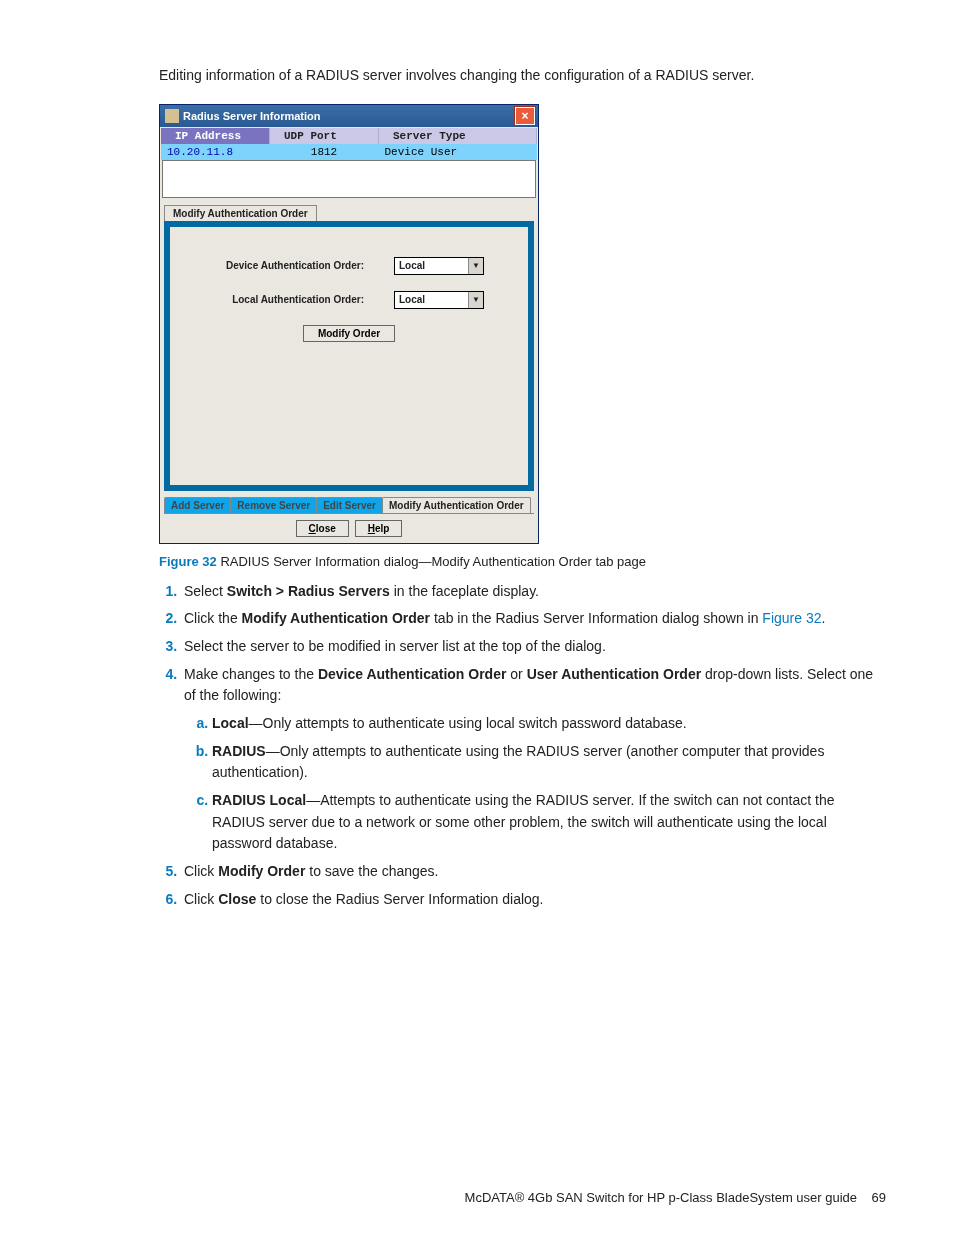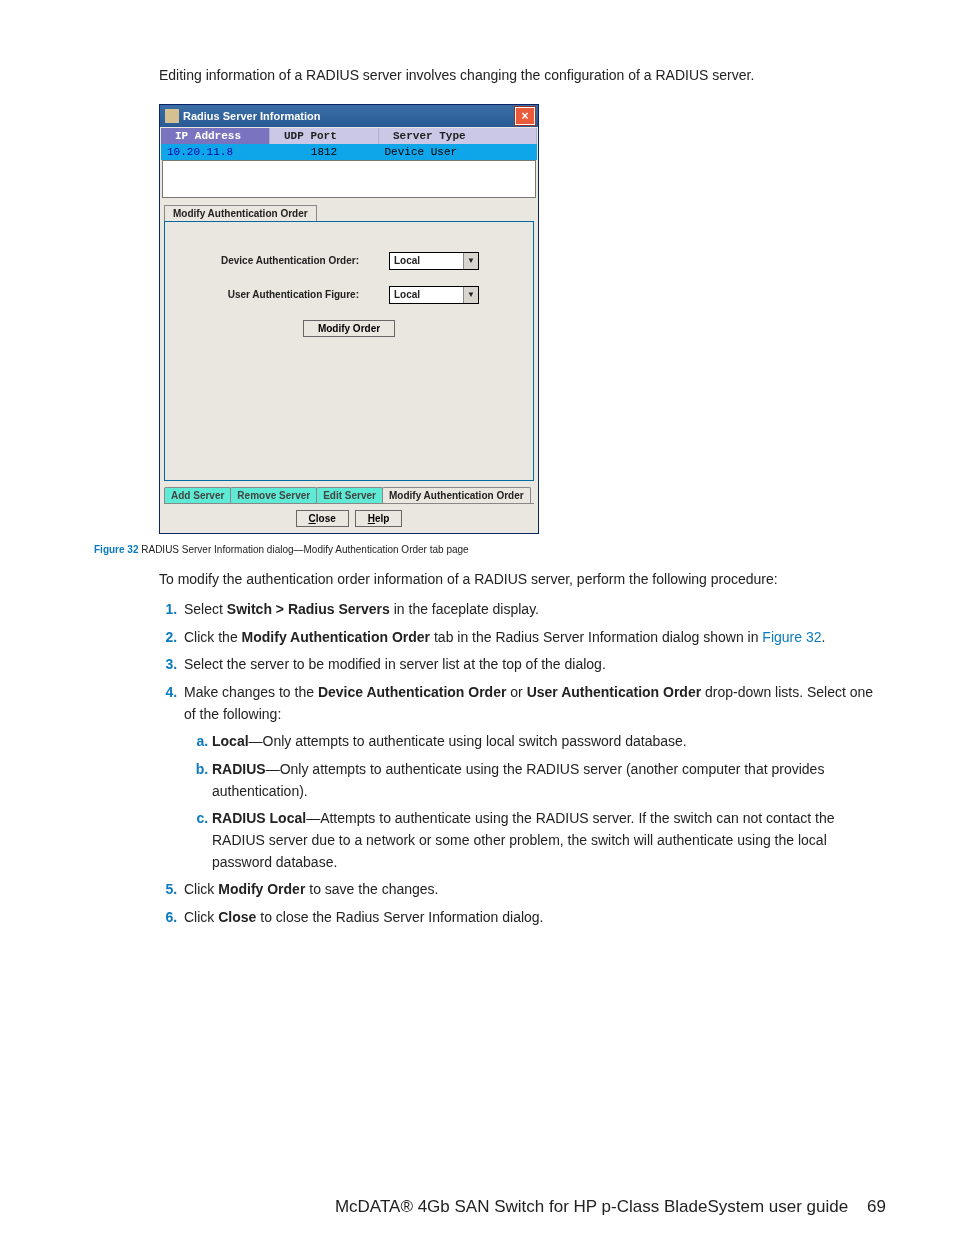--- a/index.html
+++ b/index.html
@@ -88,21 +88,21 @@
     background: #cbc7e6;
     text-align: left;
     font-weight: bold;
     padding: 2px 14px;
     font-family: 'Courier New', monospace;
     font-size: 11px;
     border-right: 1px solid #b0accc;
   }
   .server-table th:first-child { background: #7a74c0; color:#fff; }
   .server-table td {
-    background: #0ea5e9;
+    background: #7dd3fc;
     padding: 2px 6px;
     color: #000;
   }
   .table-body-fill {
     background: #fff;
     border: 1px solid #7a7670;
     height: 36px;
     margin: 0 1px;
   }
   .tab-strip {
@@ -113,21 +113,21 @@
   .tab {
     border: 1px solid #888;
     border-bottom: none;
     background: #eae6e0;
     padding: 2px 8px;
     margin-right: -1px;
     font-weight: bold;
     position: relative;
   }
   .tab-panel {
-    border: 1px solid #0369a1;
+    border: 6px solid #0369a1;
     margin: 0 4px 4px 4px;
     min-height: 258px;
     position: relative;
   }
   .tab-panel-content {
     padding: 30px 14px 14px 14px;
   }
   .form-row {
     display: flex;
     align-items: center;
@@ -188,36 +188,37 @@
     background: #eae6e0;
     padding: 2px 6px;
     font-size: 10px;
     font-weight: bold;
     margin-right: -1px;
     cursor: pointer;
     border-top-left-radius: 2px;
     border-top-right-radius: 2px;
   }
   .tab-btn.inactive {
-    background: #5eead4;
+    background: #0ea5e9;
     color: #444;
   }
   .dialog-footer {
     display: flex;
     justify-content: center;
     gap: 6px;
     padding: 6px 0;
   }
   .dialog-footer .btn { padding: 2px 12px; }
   .underline-char { text-decoration: underline; }
 
   .caption {
+    margin-left: 65px;
     margin-top: 10px;
     margin-bottom: 12px;
-    font-size: 10px;
+    font-size: 13px;
   }
   .caption .fig-label {
     color: #0a7abf;
     font-weight: bold;
   }
   .lead {
     margin-left: 65px;
     margin-bottom: 10px;
     line-height: 1.45;
   }
@@ -243,23 +244,23 @@
     margin-bottom: 6px;
   }
   ol.sublist > li::marker {
     color: #0a7abf;
     font-weight: bold;
   }
   .b { font-weight: bold; }
   .link { color: #0a7abf; }
   .footer {
     position: absolute;
-    bottom: 18px;
+    bottom: 30px;
     right: 68px;
-    font-size: 17px;
+    font-size: 13px;
   }
 </style>
 </head>
 <body>
 
 <div class="page">
   <p class="intro">Editing information of a RADIUS server involves changing the configuration of a RADIUS server.</p>
 
   <div class="figure-wrap">
     <div class="dialog">
@@ -295,21 +296,21 @@
       <div class="tab-panel">
         <div class="tab-panel-content">
           <div class="form-row">
             <label>Device Authentication Order:</label>
             <div class="combo">
               <span>Local</span>
               <span class="arrow">▼</span>
             </div>
           </div>
           <div class="form-row">
-            <label>User Authentication Figure:</label>
+            <label>Local Authentication Order:</label>
             <div class="combo">
               <span>Local</span>
               <span class="arrow">▼</span>
             </div>
           </div>
           <div class="modify-btn-row">
             <button class="btn">Modify Order</button>
           </div>
         </div>
       </div>
@@ -326,21 +327,20 @@
         <button class="btn"><span class="underline-char">C</span>lose</button>
         <button class="btn"><span class="underline-char">H</span>elp</button>
       </div>
     </div>
   </div>
 
   <p class="caption">
     <span class="fig-label">Figure 32</span><span> RADIUS Server Information dialog—Modify Authentication Order tab page</span>
   </p>
 
-  <p class="lead">To modify the authentication order information of a RADIUS server, perform the following procedure:</p>
 
   <ol class="steps">
     <li><span>Select </span><span class="b">Switch &gt; Radius Servers</span><span> in the faceplate display.</span></li>
     <li><span>Click the </span><span class="b">Modify Authentication Order</span><span> tab in the Radius Server Information dialog shown in </span><span class="link">Figure 32</span><span>.</span></li>
     <li>Select the server to be modified in server list at the top of the dialog.</li>
     <li><span>Make changes to the </span><span class="b">Device Authentication Order</span><span> or </span><span class="b">User Authentication Order</span><span> drop-down lists. Select one of the following:</span>
       <ol class="sublist">
         <li><span class="b">Local</span><span>—Only attempts to authenticate using local switch password database.</span></li>
         <li><span class="b">RADIUS</span><span>—Only attempts to authenticate using the RADIUS server (another computer that provides authentication).</span></li>
         <li><span class="b">RADIUS Local</span><span>—Attempts to authenticate using the RADIUS server. If the switch can not contact the RADIUS server due to a network or some other problem, the switch will authenticate using the local password database.</span></li>

